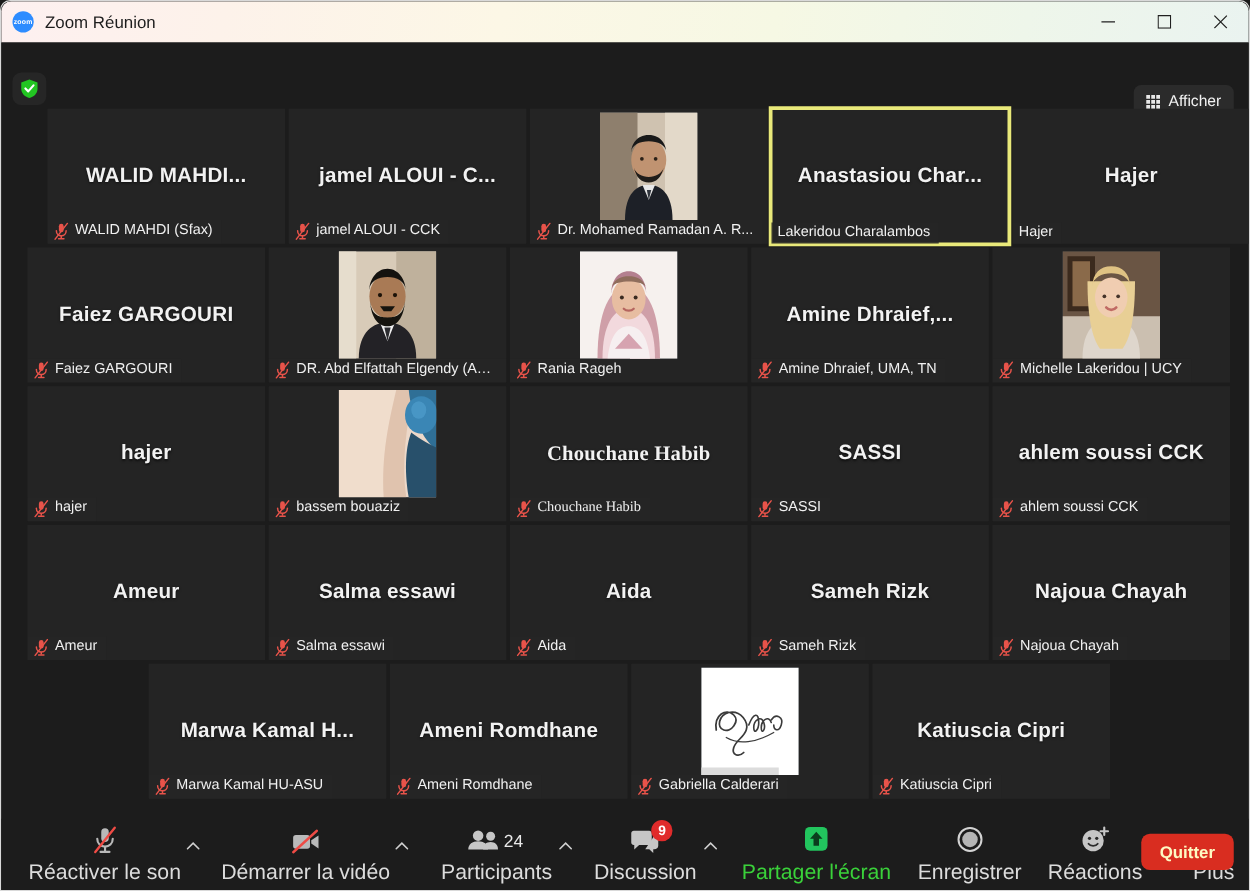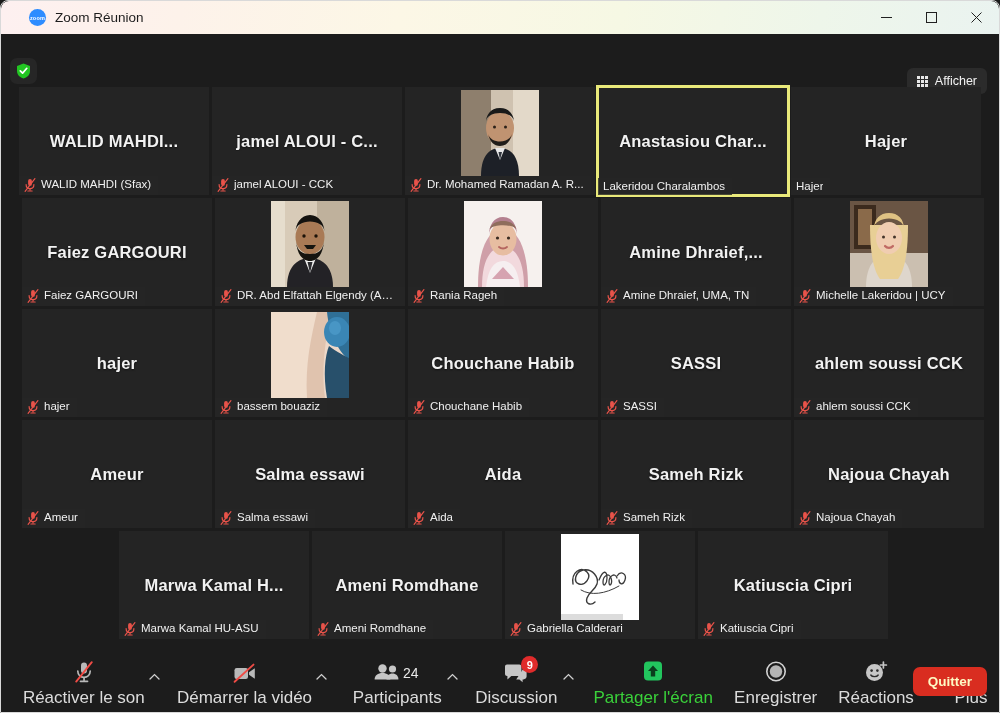--- a/index.html
+++ b/index.html
@@ -20,21 +20,20 @@
     overflow: hidden;
   }
 
   
   #titlebar {
     position: relative;
     height: 33px;
     background: linear-gradient(100deg,#fdf0f0 0%, #fdf2ea 18%, #fcf7e6 40%, #f6f8e4 62%, #eef6ea 82%, #eaf3f0 100%);
     display: flex; align-items: center;
     border-radius: 8px 8px 0 0;
-    padding-left: 19px;
   }
   #titlebar .tb-left { display:flex; align-items:center; padding-left: 9px; gap: 9px; }
   #zoom-logo {
     width: 17px; height: 17px; border-radius: 50%;
     background: #2d8cff;
     display:flex; align-items:center; justify-content:center;
     font-size: 5.5px; color: #fff; font-weight: 700; letter-spacing: .2px;
   }
   #win-title { font-size: 13.5px; color: #1d1d1d; }
   .tb-buttons { position:absolute; right:0; top:0; height:33px; display:flex; }
@@ -209,21 +208,21 @@
             <i></i>
             <i></i>
             <i></i>
             <i></i>
           </span>
         <span>Afficher</span>
       </div>
     </div>
 
     <div id="gallery">
-        <div class="tile-row" style="top: 0px; padding-left: 18px;">
+        <div class="tile-row" style="top: 0px; padding-left: 37px;">
           <div class="tile" style="width: 190px;">
             <div class="tile-name-big">WALID  MAHDI...</div>
             <div class="tile-footer">
                   <svg class="mute-ico" width="12" height="14" viewBox="0 0 12 14">
   <rect x="4.1" y="1" width="3.8" height="6.8" rx="1.9" fill="#e8534a"></rect>
   <path d="M2.1 6.5 C2.1 9.1 3.9 10.6 6 10.6 C8.1 10.6 9.9 9.1 9.9 6.5" stroke="#e8534a" stroke-width="1.2" fill="none" stroke-linecap="round"></path>
   <rect x="5.4" y="10.5" width="1.2" height="2.1" fill="#e8534a"></rect>
   <rect x="3.3" y="12.4" width="5.4" height="1.1" rx=".5" fill="#e8534a"></rect>
   <path d="M1.1 13.3 L10.9 0.7" stroke="#e8534a" stroke-width="1.2" stroke-linecap="round"></path>
 </svg>
@@ -425,21 +424,21 @@
                   <svg class="mute-ico" width="12" height="14" viewBox="0 0 12 14">
   <rect x="4.1" y="1" width="3.8" height="6.8" rx="1.9" fill="#e8534a"></rect>
   <path d="M2.1 6.5 C2.1 9.1 3.9 10.6 6 10.6 C8.1 10.6 9.9 9.1 9.9 6.5" stroke="#e8534a" stroke-width="1.2" fill="none" stroke-linecap="round"></path>
   <rect x="5.4" y="10.5" width="1.2" height="2.1" fill="#e8534a"></rect>
   <rect x="3.3" y="12.4" width="5.4" height="1.1" rx=".5" fill="#e8534a"></rect>
   <path d="M1.1 13.3 L10.9 0.7" stroke="#e8534a" stroke-width="1.2" stroke-linecap="round"></path>
 </svg>
                   <span class="label">bassem bouaziz</span>
                 </div>
           </div>
-          <div class="tile" style="width: 190px;">
+          <div class="tile" style="width: 190px; font-family: Liberation Serif, serif;">
             <div class="tile-name-big">Chouchane Habib</div>
             <div class="tile-footer">
                   <svg class="mute-ico" width="12" height="14" viewBox="0 0 12 14">
   <rect x="4.1" y="1" width="3.8" height="6.8" rx="1.9" fill="#e8534a"></rect>
   <path d="M2.1 6.5 C2.1 9.1 3.9 10.6 6 10.6 C8.1 10.6 9.9 9.1 9.9 6.5" stroke="#e8534a" stroke-width="1.2" fill="none" stroke-linecap="round"></path>
   <rect x="5.4" y="10.5" width="1.2" height="2.1" fill="#e8534a"></rect>
   <rect x="3.3" y="12.4" width="5.4" height="1.1" rx=".5" fill="#e8534a"></rect>
   <path d="M1.1 13.3 L10.9 0.7" stroke="#e8534a" stroke-width="1.2" stroke-linecap="round"></path>
 </svg>
                   <span class="label">Chouchane Habib</span>

